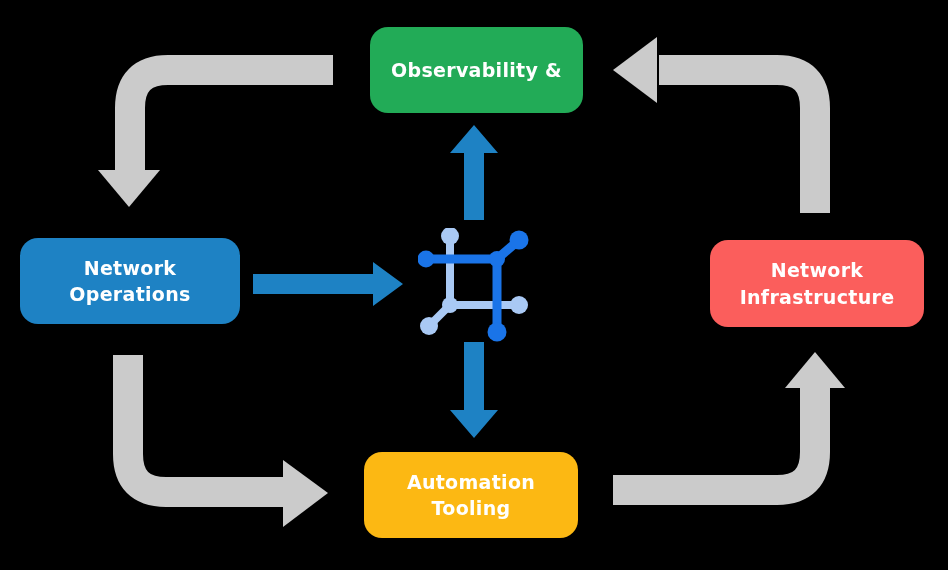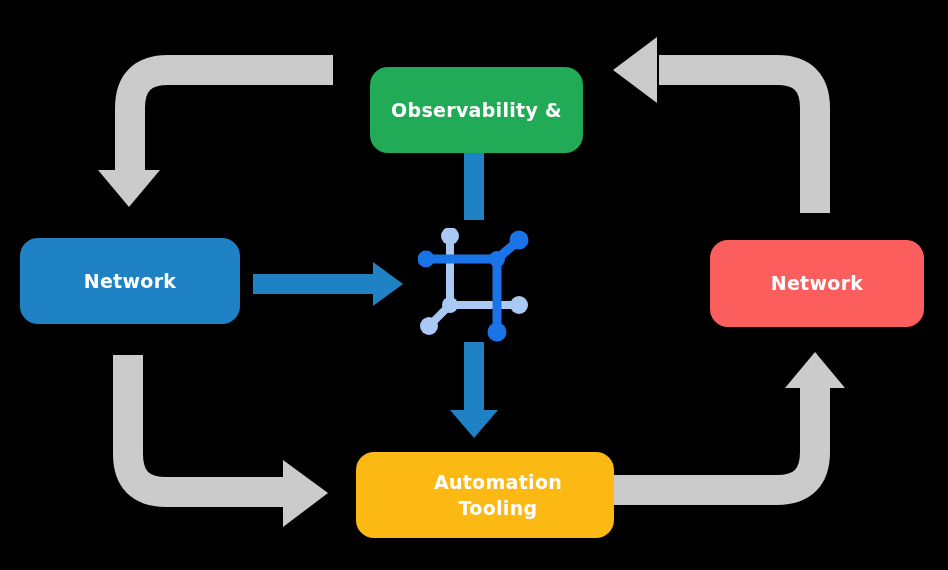--- a/index.html
+++ b/index.html
@@ -29,24 +29,24 @@
     align-items: center;
     justify-content: center;
     border-radius: 18px;
     color: #ffffff;
     font-size: 19px;
     font-weight: 600;
     letter-spacing: 0.3px;
     line-height: 1.38;
     text-align: center;
   }
-  .node-observability { left: 370px; top: 27px;  width: 213px; height: 86px; margin-top: 40px; }
+  .node-observability { left: 370px; top: 27px;  width: 213px; height: 86px; }
   .node-operations    { left: 20px;  top: 238px; width: 220px; height: 86px; }
   .node-infrastructure{ left: 710px; top: 240px; width: 214px; height: 87px; }
-  .node-automation    { left: 356px; top: 452px; width: 232px; height: 86px; padding-left: 26px; }
+  .node-automation    { left: 364px; top: 452px; width: 214px; height: 86px; }
   .center-icon {
     position: absolute;
     left: 418px;
     top: 228px;
     z-index: 2;
   }
 </style>
 </head>
 <body>
 
@@ -99,24 +99,26 @@
     <circle cx="79" cy="104" r="9.5" fill="#1A74E8"></circle>
     <circle cx="79" cy="31" r="8" fill="#1A74E8"></circle>
   </svg>
 
   <div class="node node-observability" style="background-color: rgb(34, 171, 87);">
     <span>Observability &amp;</span>
   </div>
 
   <div class="node node-operations" style="background-color: rgb(30, 130, 196);">
     <span>Network</span>
+    <span>Operations</span>
   </div>
 
   <div class="node node-infrastructure" style="background-color: rgb(251, 94, 92);">
     <span>Network</span>
+    <span>Infrastructure</span>
   </div>
 
   <div class="node node-automation" style="background-color: rgb(252, 184, 19);">
     <span>Automation</span>
     <span>Tooling</span>
   </div>
 
 </div>
 
 </body></html>

